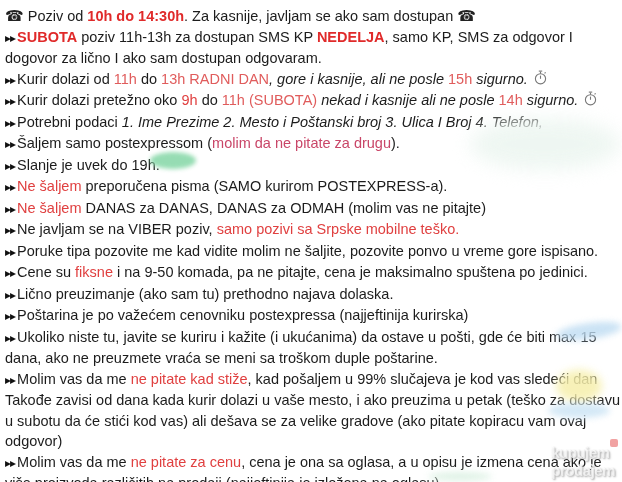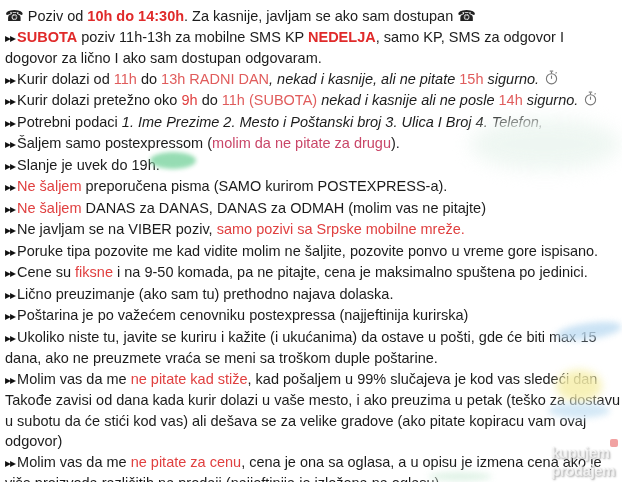--- a/index.html
+++ b/index.html
@@ -41,22 +41,22 @@
   .watermark .badge{
     position:absolute;right:-3px;top:-5px;width:8px;height:8px;border-radius:2px;
     background:#e03030;opacity:.45;
   }
 </style>
 </head>
 <body>
 
 <div class="content">
     <p><span class="phone">☎</span><span class="s-n">  Poziv od </span><span class="s-b">10h do 14:30h</span><span class="s-n">. Za kasnije, javljam se ako sam dostupan </span><span class="phone">☎</span></p>
-    <p><span class="bullet">▸▸</span><span class="s-b">SUBOTA</span><span class="s-n"> poziv 11h-13h za mobilne SMS KP </span><span class="s-b">NEDELJA</span><span class="s-n">, samo KP, SMS za odgovor I dogovor za lično I ako sam dostupan odgovaram.</span></p>
-    <p><span class="bullet">▸▸</span><span class="s-n">Kurir dolazi od </span><span class="s-ri">11h</span><span class="s-n"> do </span><span class="s-ri">13h RADNI DAN</span><span class="s-i">, nekad i kasnije, ali ne pitate </span><span class="s-ri">15h</span><span class="s-i"> sigurno.  </span><svg class="sw" width="13" height="15" viewBox="0 0 13 15">
+    <p><span class="bullet">▸▸</span><span class="s-b">SUBOTA</span><span class="s-n"> poziv 11h-13h za dostupan SMS KP </span><span class="s-b">NEDELJA</span><span class="s-n">, samo KP, SMS za odgovor I dogovor za lično I ako sam dostupan odgovaram.</span></p>
+    <p><span class="bullet">▸▸</span><span class="s-n">Kurir dolazi od </span><span class="s-ri">11h</span><span class="s-n"> do </span><span class="s-ri">13h RADNI DAN</span><span class="s-i">, gore i kasnije, ali ne posle </span><span class="s-ri">15h</span><span class="s-i"> sigurno.  </span><svg class="sw" width="13" height="15" viewBox="0 0 13 15">
     <g fill="none" stroke="#777" stroke-width="1.1">
       <circle cx="6.5" cy="8.8" r="5.1"></circle>
       <line x1="6.5" y1="3.7" x2="6.5" y2="1.6"></line>
       <line x1="4.8" y1="1.1" x2="8.2" y2="1.1"></line>
       <line x1="6.5" y1="8.8" x2="6.5" y2="5.6"></line>
       <line x1="10.6" y1="3.4" x2="11.6" y2="2.4"></line>
     </g>
   </svg></p>
     <p><span class="bullet">▸▸</span><span class="s-n">Kurir dolazi pretežno oko </span><span class="s-r">9h</span><span class="s-n"> do </span><span class="s-ri">11h (SUBOTA)</span><span class="s-i"> nekad i kasnije ali ne posle </span><span class="s-ri">14h</span><span class="s-i"> sigurno.  </span><svg class="sw" width="13" height="15" viewBox="0 0 13 15">
     <g fill="none" stroke="#777" stroke-width="1.1">
@@ -65,21 +65,21 @@
       <line x1="4.8" y1="1.1" x2="8.2" y2="1.1"></line>
       <line x1="6.5" y1="8.8" x2="6.5" y2="5.6"></line>
       <line x1="10.6" y1="3.4" x2="11.6" y2="2.4"></line>
     </g>
   </svg></p>
     <p><span class="bullet">▸▸</span><span class="s-n">Potrebni podaci </span><span class="s-i">1. Ime Prezime 2. Mesto i Poštanski broj 3. Ulica I Broj 4. Telefon,</span></p>
     <p><span class="bullet">▸▸</span><span class="s-n">Šaljem samo postexpressom (</span><span class="s-c">molim da ne pitate za drugu</span><span class="s-n">).</span></p>
     <p><span class="bullet">▸▸</span><span class="s-n">Slanje je uvek do 19h.</span></p>
     <p><span class="bullet">▸▸</span><span class="s-r">Ne šaljem</span><span class="s-n"> preporučena pisma (SAMO kurirom POSTEXPRESS-a).</span></p>
     <p><span class="bullet">▸▸</span><span class="s-r">Ne šaljem</span><span class="s-n"> DANAS za DANAS, DANAS za ODMAH (molim vas ne pitajte)</span></p>
-    <p><span class="bullet">▸▸</span><span class="s-n">Ne javljam se na VIBER poziv, </span><span class="s-r">samo pozivi sa Srpske mobilne mreže.</span></p>
+    <p><span class="bullet">▸▸</span><span class="s-n">Ne javljam se na VIBER poziv, </span><span class="s-r">samo pozivi sa Srpske mobilne teško.</span></p>
     <p><span class="bullet">▸▸</span><span class="s-n">Poruke tipa pozovite me kad vidite molim ne šaljite, pozovite ponvo u vreme gore ispisano.</span></p>
     <p><span class="bullet">▸▸</span><span class="s-n">Cene su </span><span class="s-r">fiksne</span><span class="s-n"> i na 9-50 komada, pa ne pitajte, cena je maksimalno spuštena po jedinici.</span></p>
     <p><span class="bullet">▸▸</span><span class="s-n">Lično preuzimanje (ako sam tu) prethodno najava dolaska.</span></p>
     <p><span class="bullet">▸▸</span><span class="s-n">Poštarina je po važećem cenovniku postexpressa (najjeftinija kurirska)</span></p>
     <p><span class="bullet">▸▸</span><span class="s-n">Ukoliko niste tu, javite se kuriru i kažite (i ukućanima) da ostave u pošti, gde će biti max 15 dana, ako ne preuzmete vraća se meni sa troškom duple poštarine.</span></p>
     <p><span class="bullet">▸▸</span><span class="s-n">Molim vas da me </span><span class="s-r">ne pitate kad stiže</span><span class="s-n">, kad pošaljem u 99% slučajeva je kod vas sledeći dan Takođe zavisi od dana kada kurir dolazi u vaše mesto, i ako preuzima u petak (teško za dostavu u subotu da će stići kod vas) ali dešava se za velike gradove (ako pitate kopiracu vam ovaj odgovor)</span></p>
     <p><span class="bullet">▸▸</span><span class="s-n">Molim vas da me </span><span class="s-r">ne pitate za cenu</span><span class="s-n">, cena je ona sa oglasa, a u opisu je izmena cena ako je više proizvoda različitih na prodaji (najjeftinija je izložena na oglasu)</span></p>
   </div>
 
 <div class="smudge smudge-faint"></div>

